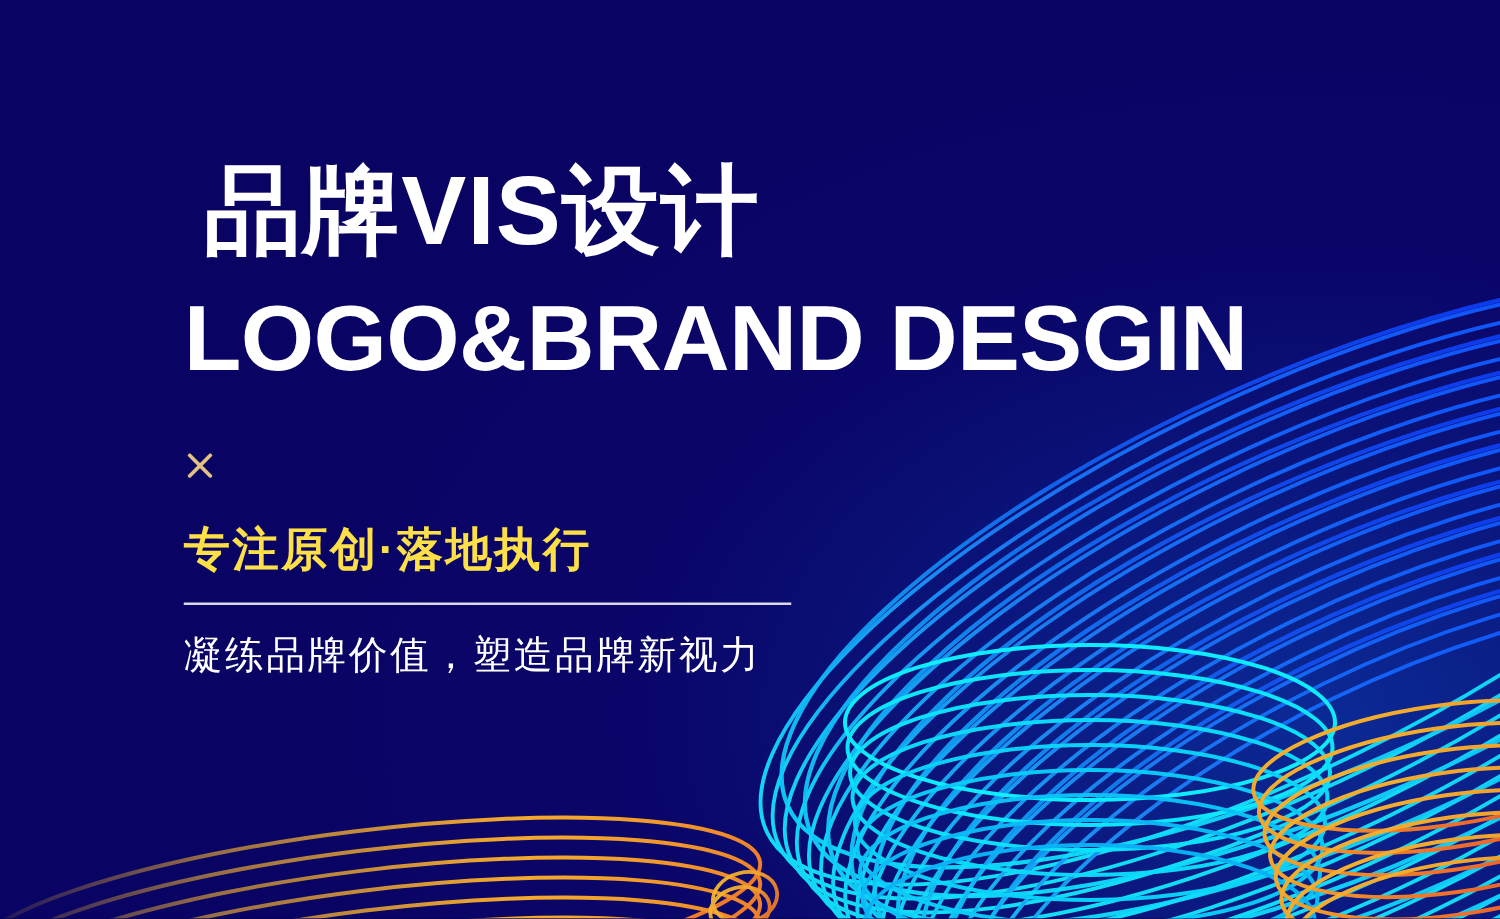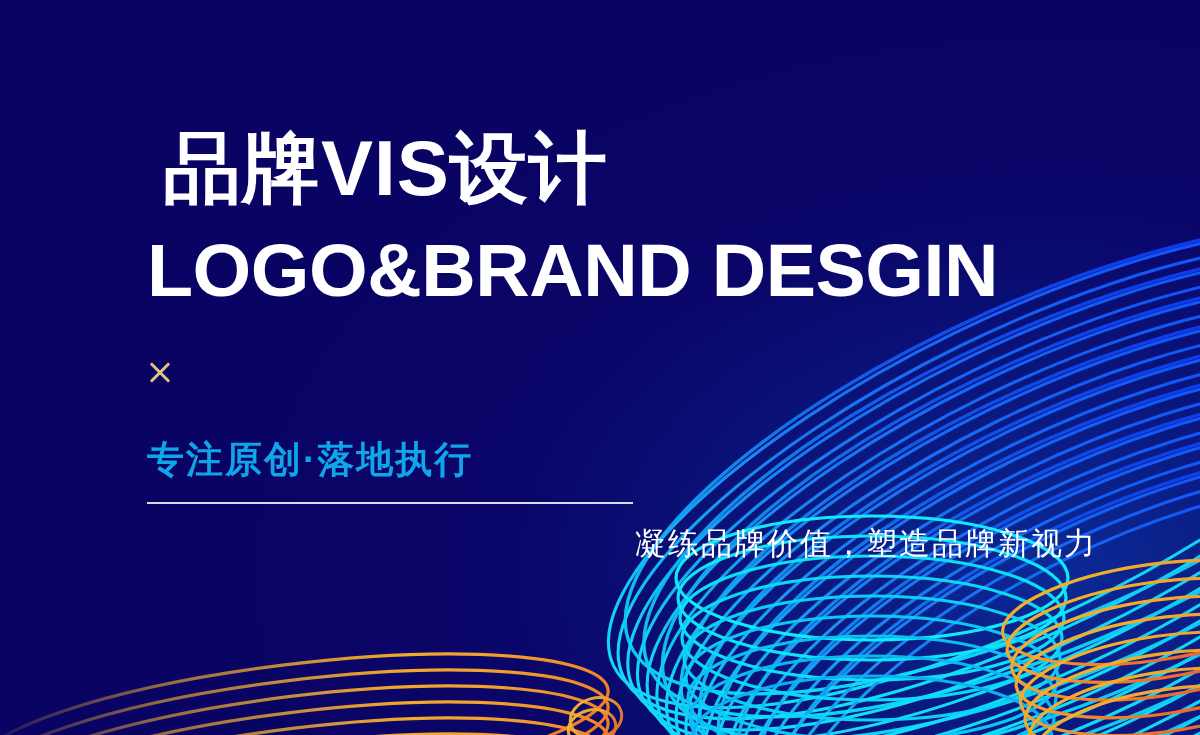--- a/index.html
+++ b/index.html
@@ -73,43 +73,42 @@
     width: 26px;
     height: 3px;
     background: #e3c183;
     border-radius: 1px;
     display: block;
   }
   .xmark i:nth-child(1) { transform: rotate(45deg); }
   .xmark i:nth-child(2) { transform: rotate(-45deg); }
 
   .slogan-gold {
-    margin-top: 52px;
-    color: #0ea5e9;
+    margin-top: 32px;
+    color: #fde047;
     font-size: 37px;
     line-height: 44px;
     font-weight: 700;
     letter-spacing: 2px;
     white-space: nowrap;
   }
   .divider {
     margin-top: 20px;
     width: 486px;
     height: 2px;
     background: rgba(255,255,255,0.85);
   }
   .slogan-sub {
     margin-top: 19px;
     color: #ffffff;
     font-size: 31px;
     line-height: 42px;
     font-weight: 400;
     letter-spacing: 2px;
     white-space: nowrap;
-    text-align: right;
   }
 </style>
 </head>
 <body>
 
 <div id="poster">
 
   <div class="bg-base"></div>
 
   <div class="art">

